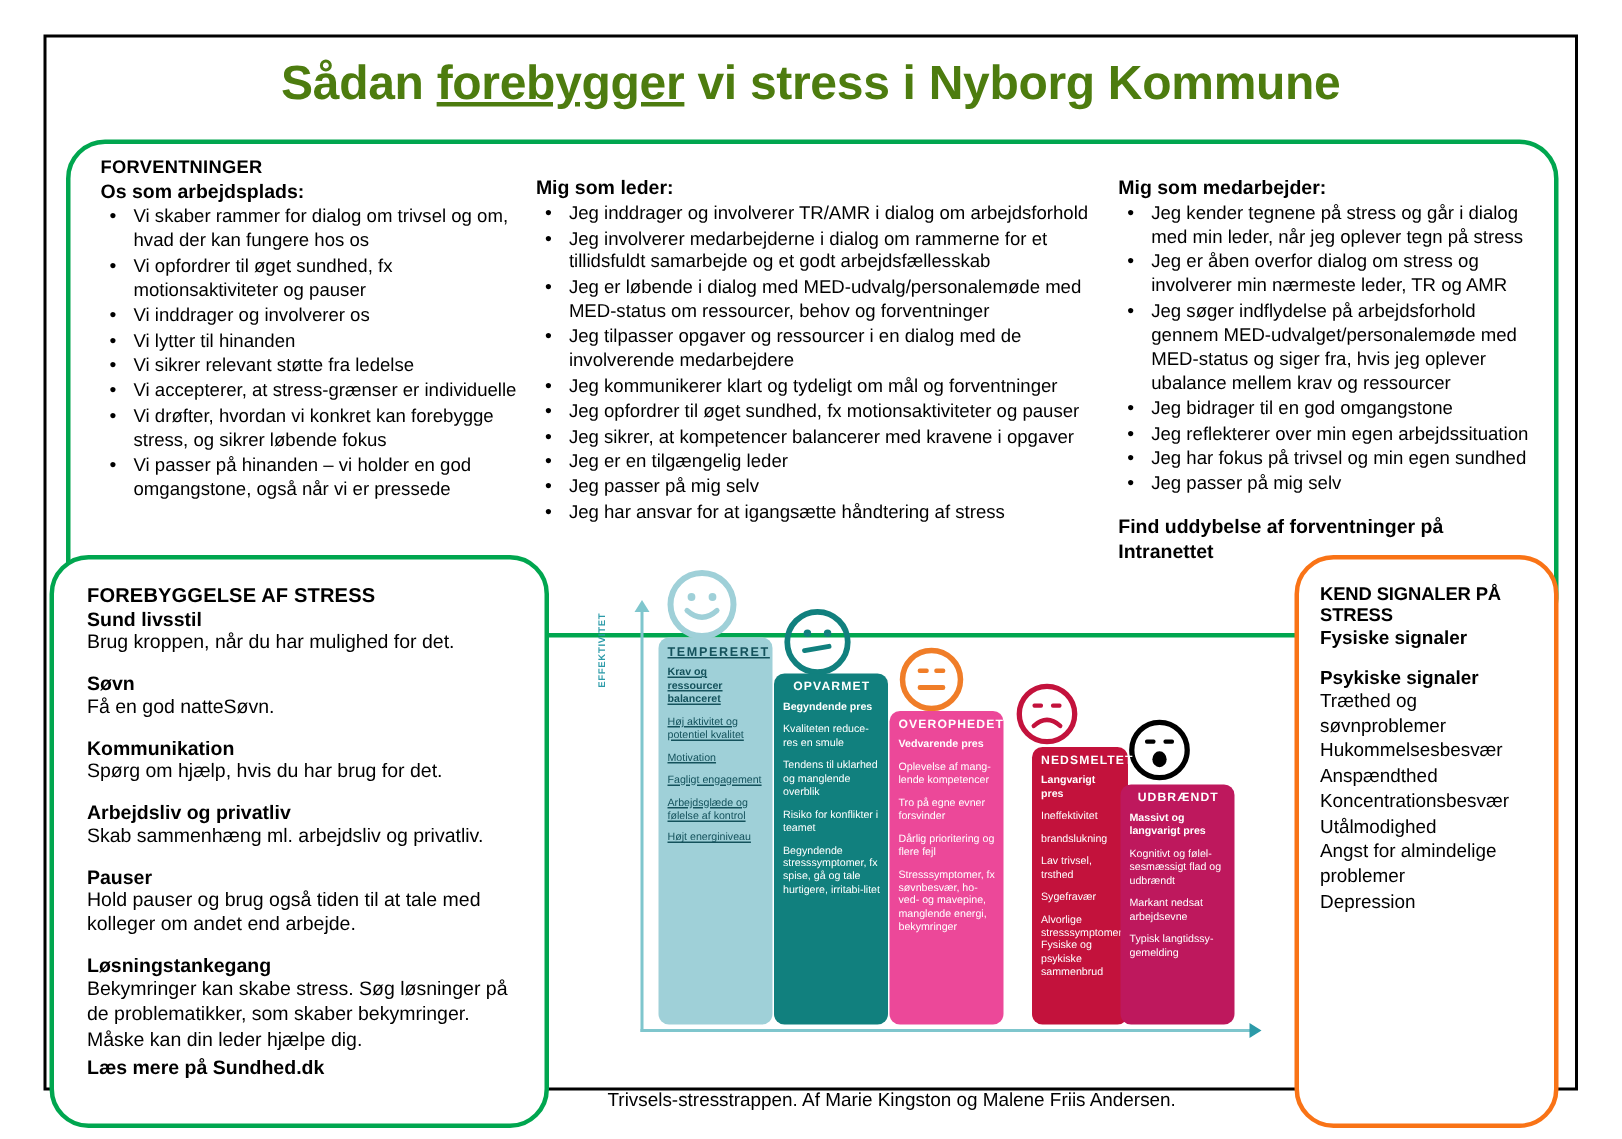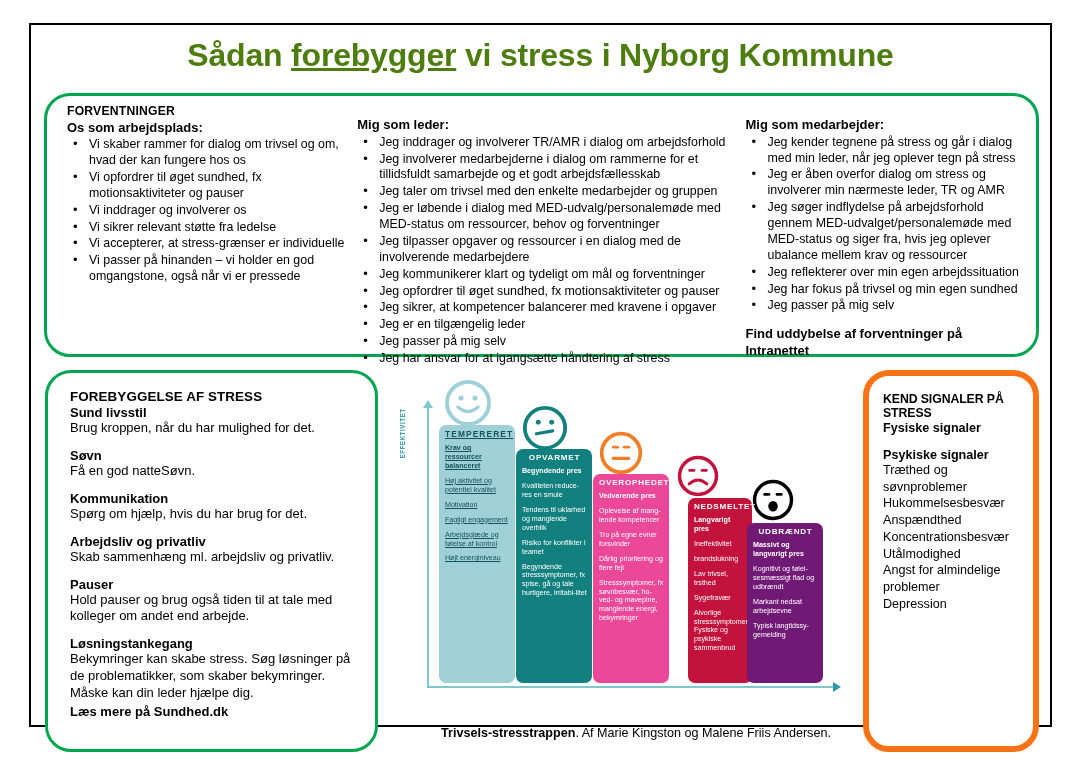--- a/index.html
+++ b/index.html
@@ -29,25 +29,25 @@
   }
   .title u { text-decoration: underline; text-underline-offset: 2px; }
 
   
   .rbox {
     position: absolute;
     border-radius: 26px;
     background: #fff;
   }
   .green { border: 3px solid #00a64f; }
-  .red   { border: 6px solid #f97316; }
+  .red   { border: 3px solid #f97316; }
 
   
   #expectations {
-    left: 13px; top: 68px; width: 995px; height: 264px;
+    left: 13px; top: 68px; width: 995px; height: 332px;
     padding: 8px 14px 6px 14px;
   }
   .exp-cols { display: flex; gap: 0; height: 100%; }
   .exp-col { font-size: 12.4px; line-height: 1.28; color: #000; }
   .exp-col.c1 { width: 300px; padding-left: 6px; }
   .exp-col.c2 { width: 400px; padding-left: 5px; }
   .exp-col.c3 { width: 290px; padding-left: 5px; }
   .exp-kicker { font-size: 12.2px; font-weight: bold; letter-spacing: .2px; }
   .exp-head { font-size: 13px; font-weight: bold; margin-bottom: 1px; }
   ul.bl { list-style: none; }
@@ -58,21 +58,21 @@
   }
   ul.bl li:before {
     content: "\2022";
     position: absolute; left: 6px; top: -1px;
     font-size: 13px;
   }
   .exp-footer { font-size: 13px; font-weight: bold; margin-top: 12px; }
 
   
   #prevention {
-    left: 14px; top: 345px; width: 333px; height: 382px;
+    left: 2px; top: 345px; width: 333px; height: 382px;
     padding: 16px 18px 8px 22px;
   }
   #prevention .sec-title {
     font-size: 13.4px; font-weight: bold; letter-spacing: .1px;
   }
   #prevention .item-h { font-size: 13px; font-weight: bold; margin-top: 11px; }
   #prevention .item-h.first { margin-top: 1px; }
   #prevention .item-b { font-size: 13px; line-height: 1.3; }
   #prevention .readmore { font-size: 13px; font-weight: bold; margin-top: 2px; }
 
@@ -149,70 +149,72 @@
   .face {
     position: absolute;
     border-radius: 50%;
     background: transparent;
   }
 
   .caption {
     position: absolute; left: 22px; top: 356px;
     font-size: 12.6px; color: #000;
   }
-  .caption b { font-weight: bold; margin-left: 36px; }
+  .caption b { font-weight: normal; }
 </style>
 </head>
 <body>
 
 <div id="poster">
 
   <div class="title">
     <span>Sådan </span><u>forebygger</u><span> vi stress i Nyborg Kommune</span>
   </div>
 
   <div id="expectations" class="rbox green">
     <div class="exp-cols">
 
       <div class="exp-col c1">
         <div class="exp-kicker">FORVENTNINGER</div>
         <div class="exp-head">Os som arbejdsplads:</div>
         <ul class="bl">
           <li>Vi skaber rammer for dialog om trivsel og om, hvad der kan fungere hos os</li>
           <li>Vi opfordrer til øget sundhed, fx motionsaktiviteter og pauser</li>
           <li>Vi inddrager og involverer os</li>
+          <li>Vi lytter til hinanden</li>
           <li>Vi sikrer relevant støtte fra ledelse</li>
           <li>Vi accepterer, at stress-grænser er individuelle</li>
+          <li>Vi drøfter, hvordan vi konkret kan forebygge stress, og sikrer løbende fokus</li>
           <li>Vi passer på hinanden – vi holder en god omgangstone, også når vi er pressede</li>
         </ul>
       </div>
 
       <div class="exp-col c2">
         <div class="exp-head" style="margin-top:13px;">Mig som leder:</div>
         <ul class="bl">
           <li>Jeg inddrager og involverer TR/AMR i dialog om arbejdsforhold</li>
           <li>Jeg involverer medarbejderne i dialog om rammerne for et tillidsfuldt samarbejde og et godt arbejdsfællesskab</li>
-          <li>Jeg taler om trivsel med den enkelte medarbejder og gruppen</li>
           <li>Jeg er løbende i dialog med MED-udvalg/personalemøde med MED-status om ressourcer, behov og forventninger</li>
           <li>Jeg tilpasser opgaver og ressourcer i en dialog med de involverende medarbejdere</li>
           <li>Jeg kommunikerer klart og tydeligt om mål og forventninger</li>
           <li>Jeg opfordrer til øget sundhed, fx motionsaktiviteter og pauser</li>
           <li>Jeg sikrer, at kompetencer balancerer med kravene i opgaver</li>
           <li>Jeg er en tilgængelig leder</li>
           <li>Jeg passer på mig selv</li>
           <li>Jeg har ansvar for at igangsætte håndtering af stress</li>
         </ul>
       </div>
 
       <div class="exp-col c3">
         <div class="exp-head" style="margin-top:13px;">Mig som medarbejder:</div>
         <ul class="bl">
           <li>Jeg kender tegnene på stress og går i dialog med min leder, når jeg oplever tegn på stress</li>
           <li>Jeg er åben overfor dialog om stress og involverer min nærmeste leder, TR og AMR</li>
           <li>Jeg søger indflydelse på arbejdsforhold gennem MED-udvalget/personalemøde med MED-status og siger fra, hvis jeg oplever ubalance mellem krav og ressourcer</li>
+          <li>Jeg bidrager til en god omgangstone</li>
           <li>Jeg reflekterer over min egen arbejdssituation</li>
           <li>Jeg har fokus på trivsel og min egen sundhed</li>
           <li>Jeg passer på mig selv</li>
         </ul>
         <div class="exp-footer">Find uddybelse af forventninger på Intranettet</div>
       </div>
 
     </div>
   </div>
 
@@ -336,21 +338,21 @@
       <div class="col" style="left:297px; top:116px; width:64px; height:185px; background:#c3123c;">
         <div class="cap">NEDSMELTET</div>
         <div class="lead">Langvarigt pres</div>
         <div class="itm">Ineffektivitet</div>
         <div class="itm">brandslukning</div>
         <div class="itm">Lav trivsel, trsthed</div>
         <div class="itm">Sygefravær</div>
         <div class="itm">Alvorlige stresssymptomer: Fysiske og psykiske sammenbrud</div>
       </div>
 
-      <div class="col" style="left:356px; top:141px; width:76px; height:160px; background:#701a75;">
+      <div class="col" style="left:356px; top:141px; width:76px; height:160px; background:#be185d;">
         <div class="cap">UDBRÆNDT</div>
         <div class="lead">Massivt og langvarigt pres</div>
         <div class="itm">Kognitivt og følel-sesmæssigt flad og udbrændt</div>
         <div class="itm">Markant nedsat arbejdsevne</div>
         <div class="itm">Typisk langtidssy-gemelding</div>
       </div>
 
     </div>
 
     <div class="caption">

